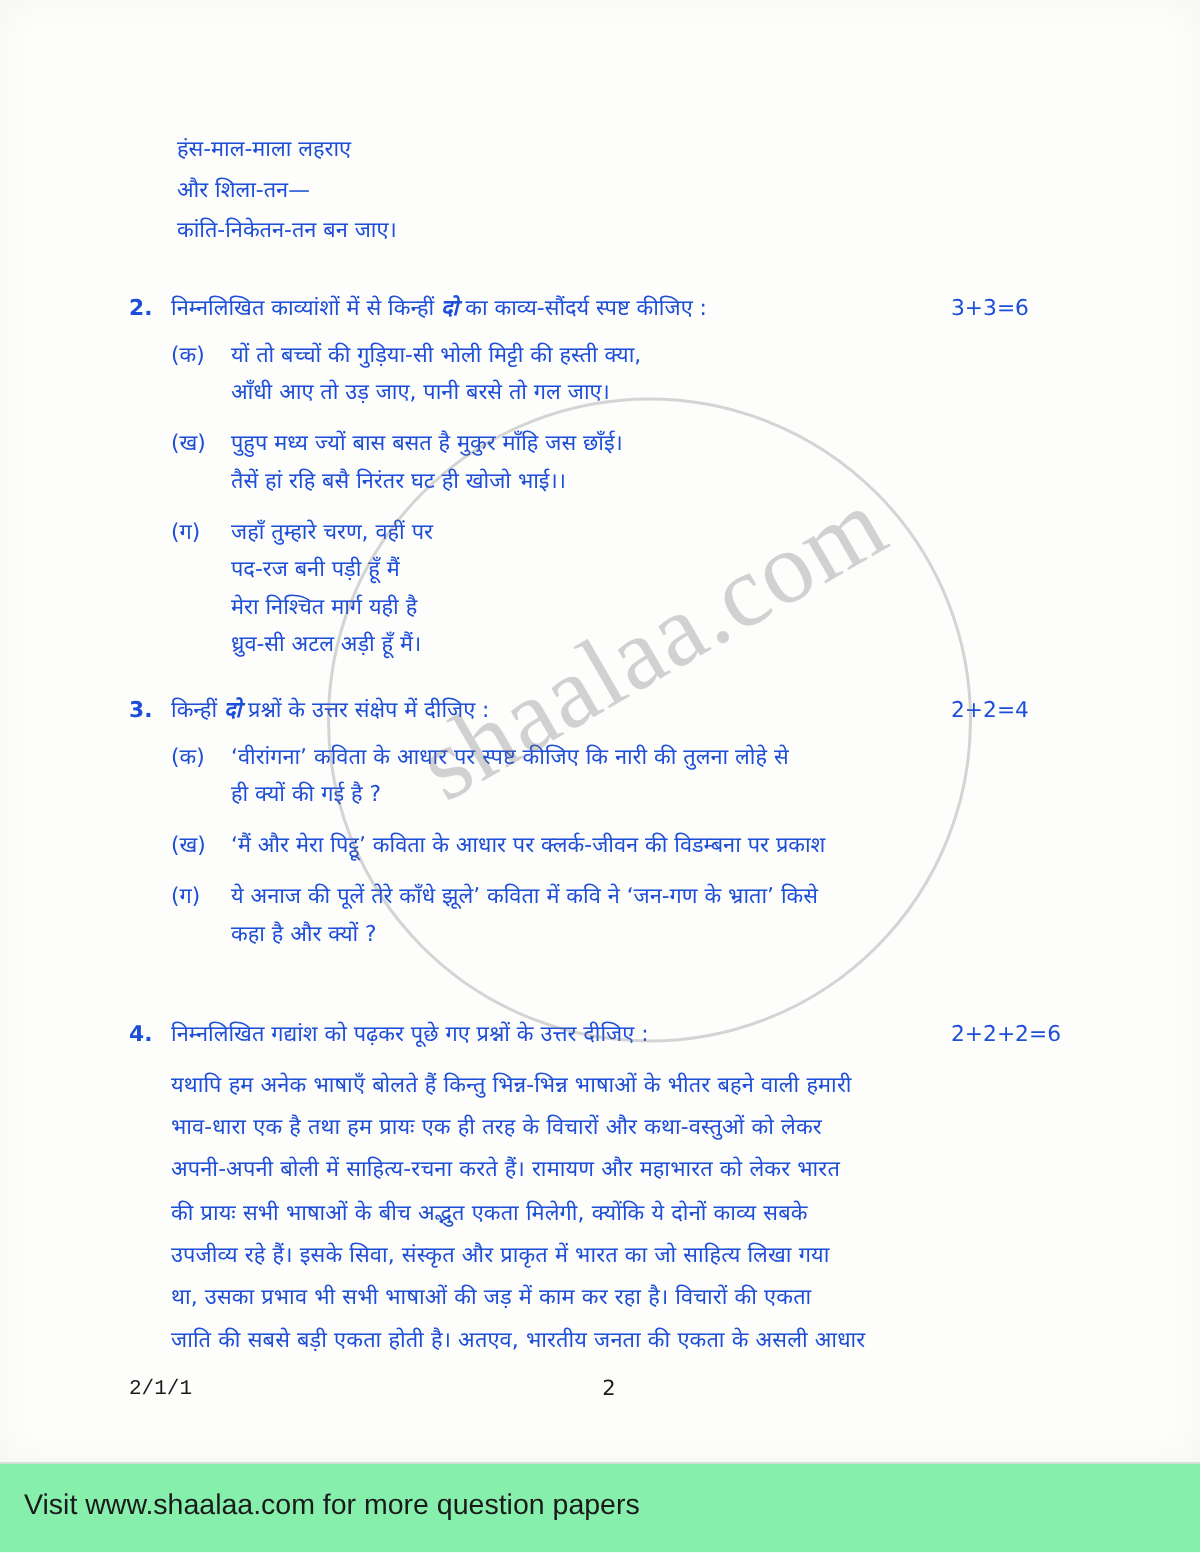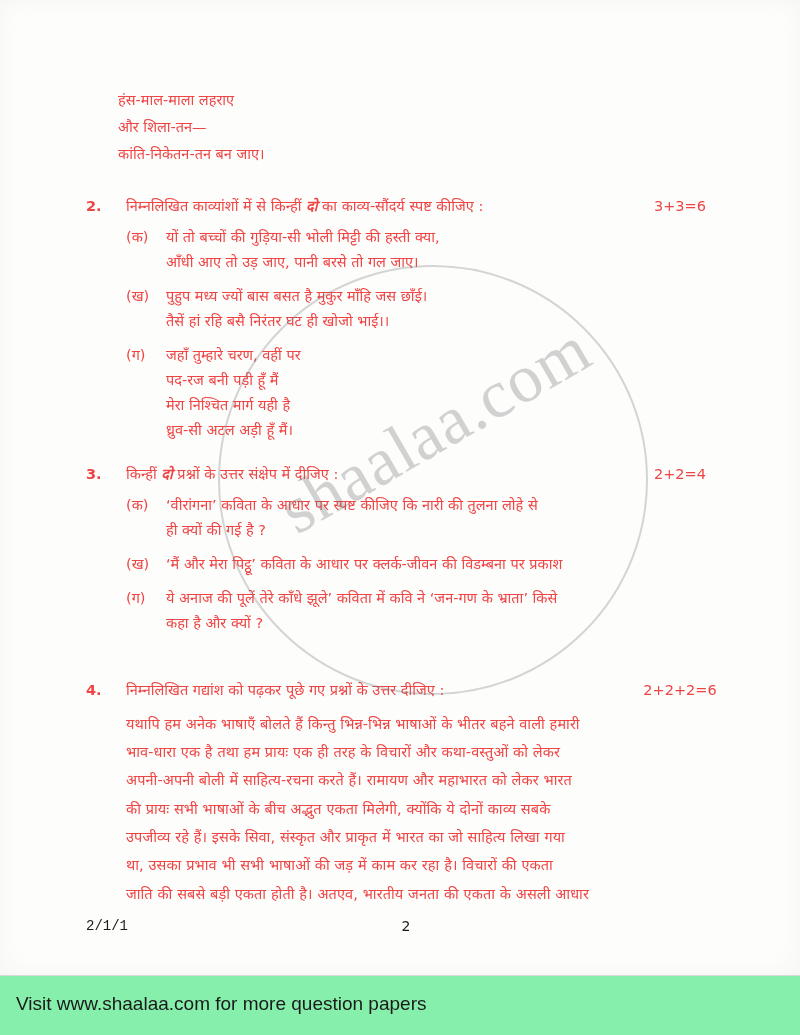--- a/index.html
+++ b/index.html
@@ -60,43 +60,43 @@
     position: absolute;
     left: 0; top: 0;
     width: 800px;
     z-index: 2;
     color: #1b1b1b;
   }
   .dev {
     font-family: "DejaVu Sans", sans-serif;
     font-size: 14.5px;
     line-height: 1.72;
-    color: #ef4444;
+    color: #1d4ed8;
   }
   .blk { position: absolute; }
 
   
   #verse { left: 118px; top: 88px; width: 420px; }
   #verse div { margin-bottom: 2px; }
 
   
   .qrow { position: absolute; left: 86px; width: 640px; }
   .qnum {
     position: absolute; left: 0; top: 0;
     width: 26px; text-align: left;
     font-family: "DejaVu Sans", sans-serif;
     font-size: 14.5px; font-weight: bold;
   }
   .qbody {
-    margin-left: 40px;
+    margin-left: 28px;
     margin-right: 96px;
   }
   .marks {
     position: absolute; right: 0; top: 0;
-    width: 92px; text-align: center;
+    width: 92px; text-align: left;
     font-family: "DejaVu Sans", sans-serif;
     font-size: 14.5px;
   }
   .sublist { margin-top: 6px; }
   .subitem { position: relative; padding-left: 40px; margin-bottom: 9px; }
   .sublabel {
     position: absolute; left: 0; top: 0;
     width: 34px;
     font-family: "DejaVu Sans", sans-serif;
     font-size: 14.5px;

